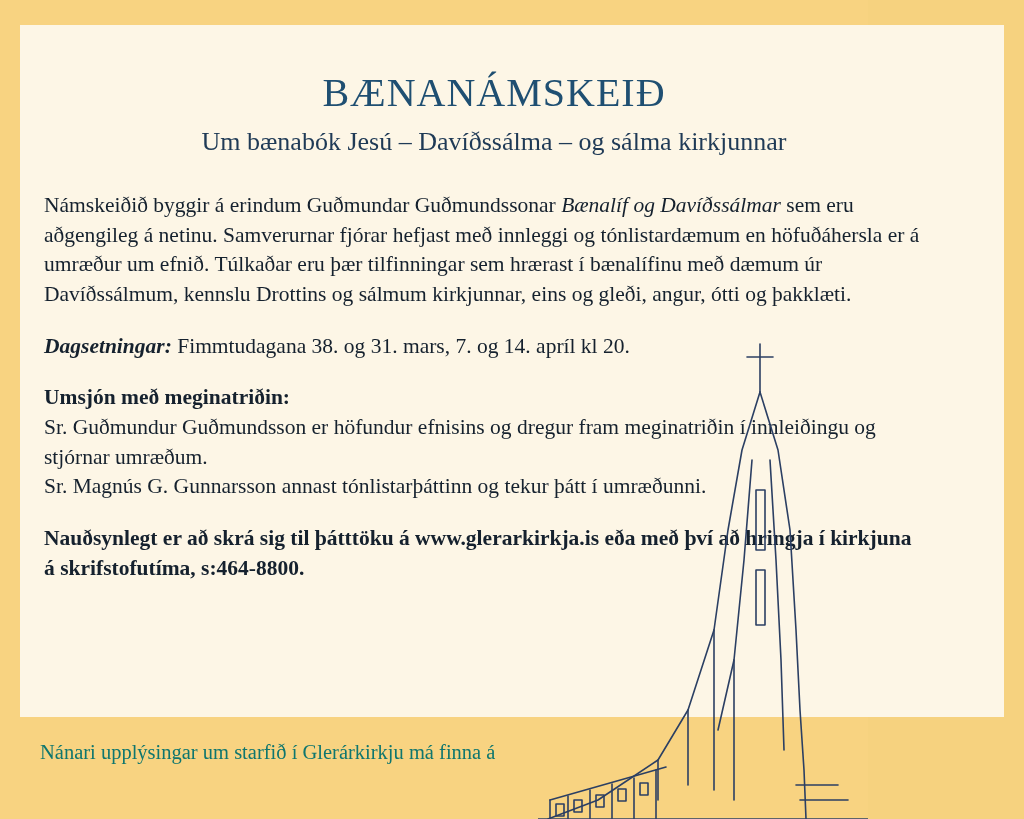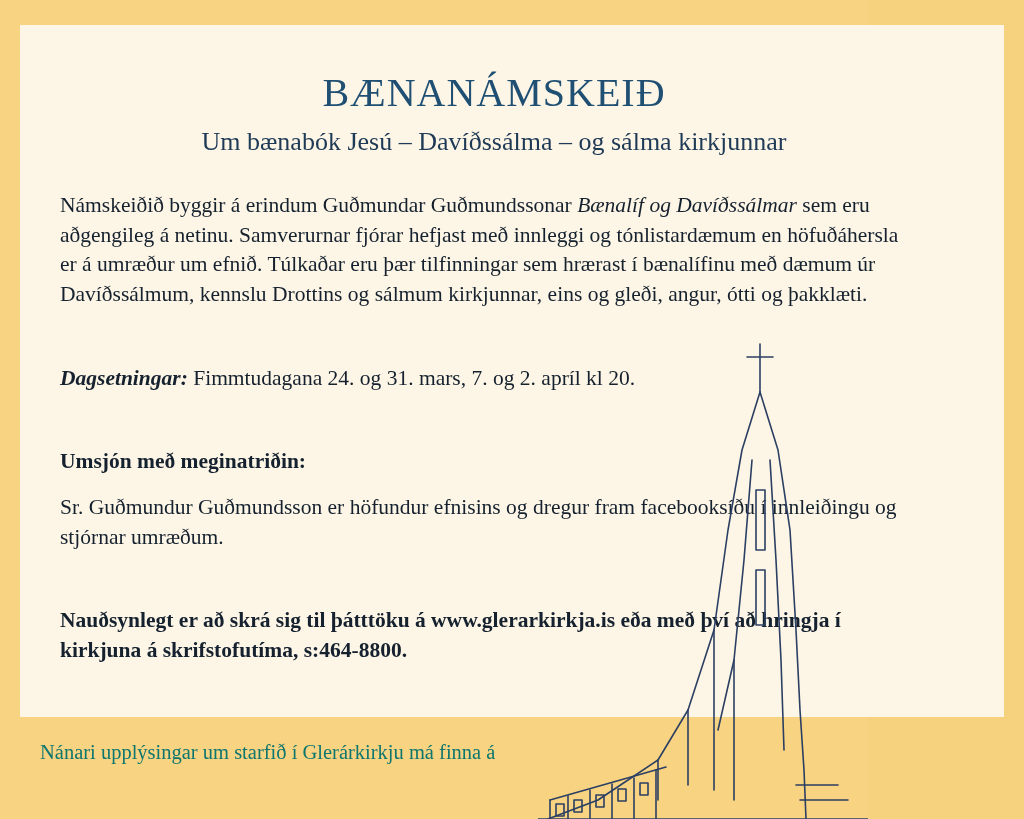--- a/index.html
+++ b/index.html
@@ -55,21 +55,21 @@
     font-family: Liberation Serif, serif;
   }
   .body-block {
     margin-top: 34px;
     color: #15212e;
     font-size: 21.5px;
     line-height: 1.38;
     width: 880px;
   }
   .body-block p {
-    margin: 16px;
+    margin: 0;
   }
   .para-gap {
     height: 22px;
   }
   em.it {
     font-style: italic;
   }
   b.bd {
     font-weight: bold;
     font-style: italic;
@@ -110,26 +110,27 @@
 
       <h1 class="title">BÆNANÁMSKEIÐ</h1>
       <h2 class="subtitle">Um bænabók Jesú – Davíðssálma – og sálma kirkjunnar</h2>
 
       <div class="body-block">
 
         <p><span>Námskeiðið byggir á erindum Guðmundar Guðmundssonar </span><em class="it">Bænalíf og Davíðssálmar</em><span> sem eru aðgengileg á netinu. Samverurnar fjórar hefjast með innleggi og tónlistardæmum en höfuðáhersla er á umræður um efnið. Túlkaðar eru þær tilfinningar sem hrærast í bænalífinu með dæmum úr Davíðssálmum, kennslu Drottins og sálmum kirkjunnar, eins og gleði, angur, ótti og þakklæti.</span></p>
 
         <div class="para-gap"></div>
 
-        <p><b class="bd">Dagsetningar:</b><span> Fimmtudagana 24. og 31. mars, 7. og 2. apríl kl 20.</span></p>
+        <p><b class="bd">Dagsetningar:</b><span> Fimmtudagana 38. og 31. mars, 7. og 14. apríl kl 20.</span></p>
 
         <div class="para-gap"></div>
 
         <p class="bold-line">Umsjón með meginatriðin:</p>
-        <p>Sr. Guðmundur Guðmundsson er höfundur efnisins og dregur fram facebooksíðu í innleiðingu og stjórnar umræðum.</p>
+        <p>Sr. Guðmundur Guðmundsson er höfundur efnisins og dregur fram meginatriðin í innleiðingu og stjórnar umræðum.</p>
+        <p>Sr. Magnús G. Gunnarsson annast tónlistarþáttinn og tekur þátt í umræðunni.</p>
 
         <div class="para-gap"></div>
 
         <p class="bold-line">Nauðsynlegt er að skrá sig til þátttöku á www.glerarkirkja.is eða með því að hringja í kirkjuna á skrifstofutíma, s:464-8800.</p>
 
       </div>
     </div>
   </div>
 
   <div class="footer">

